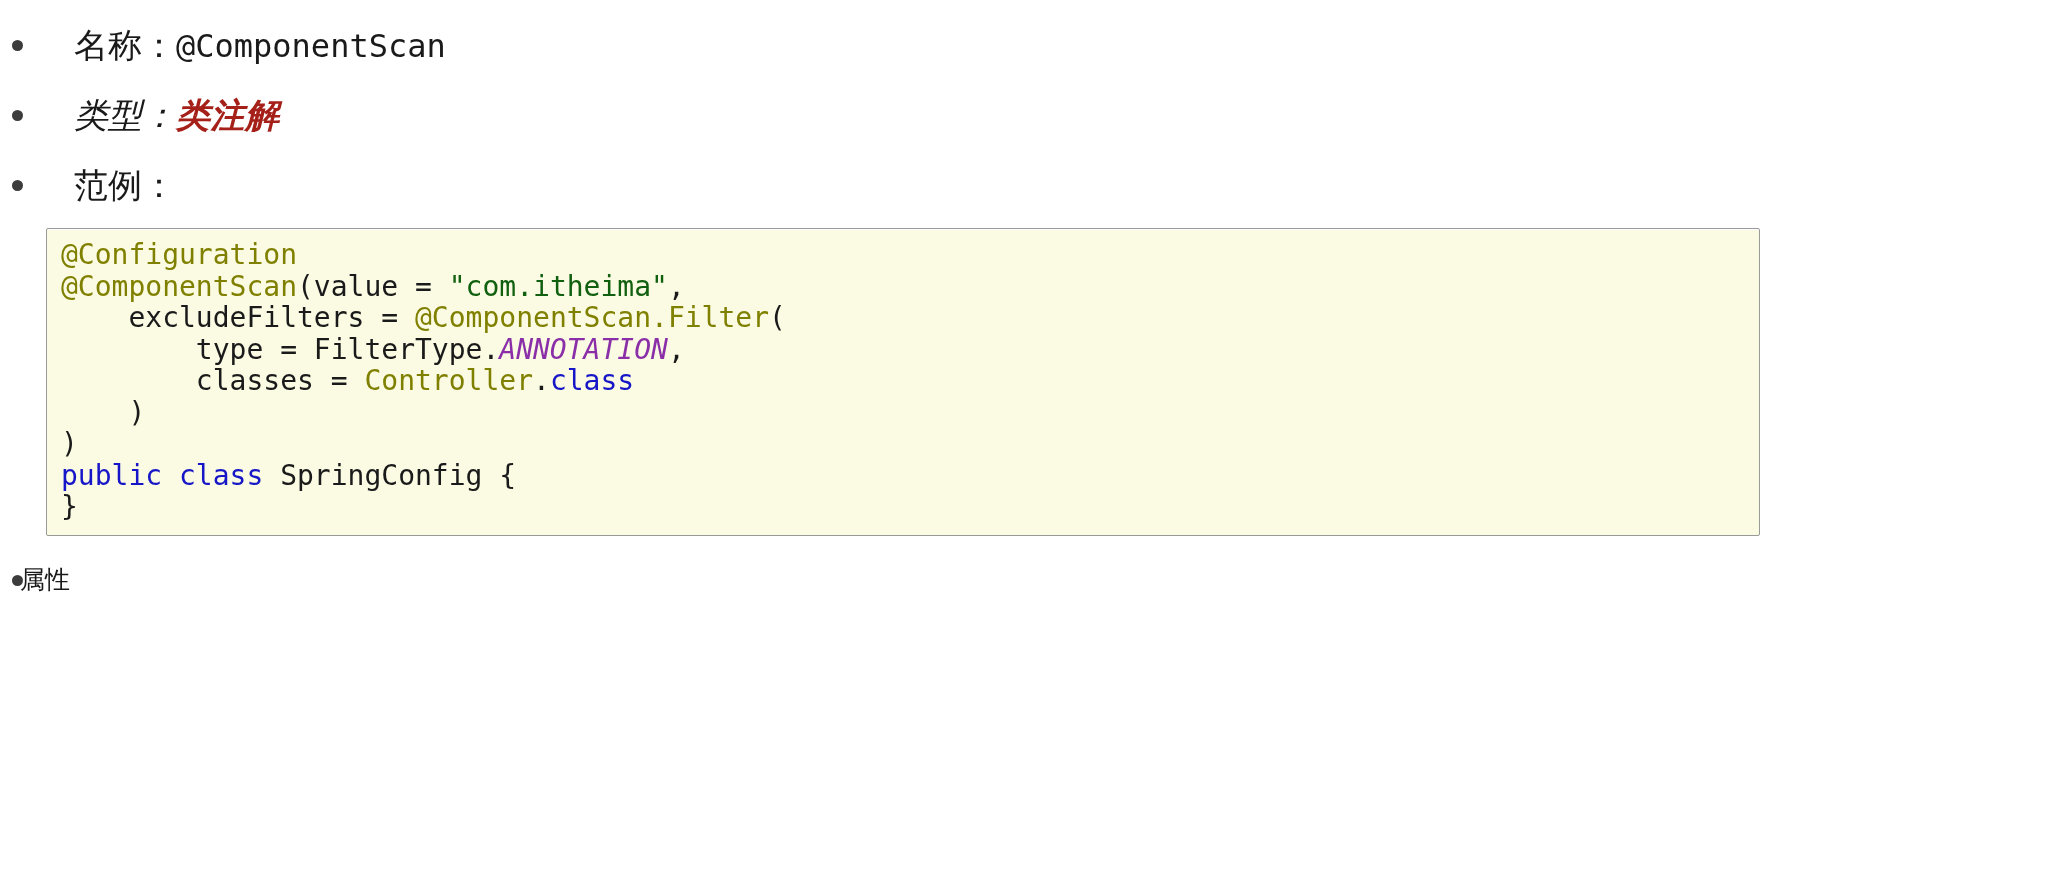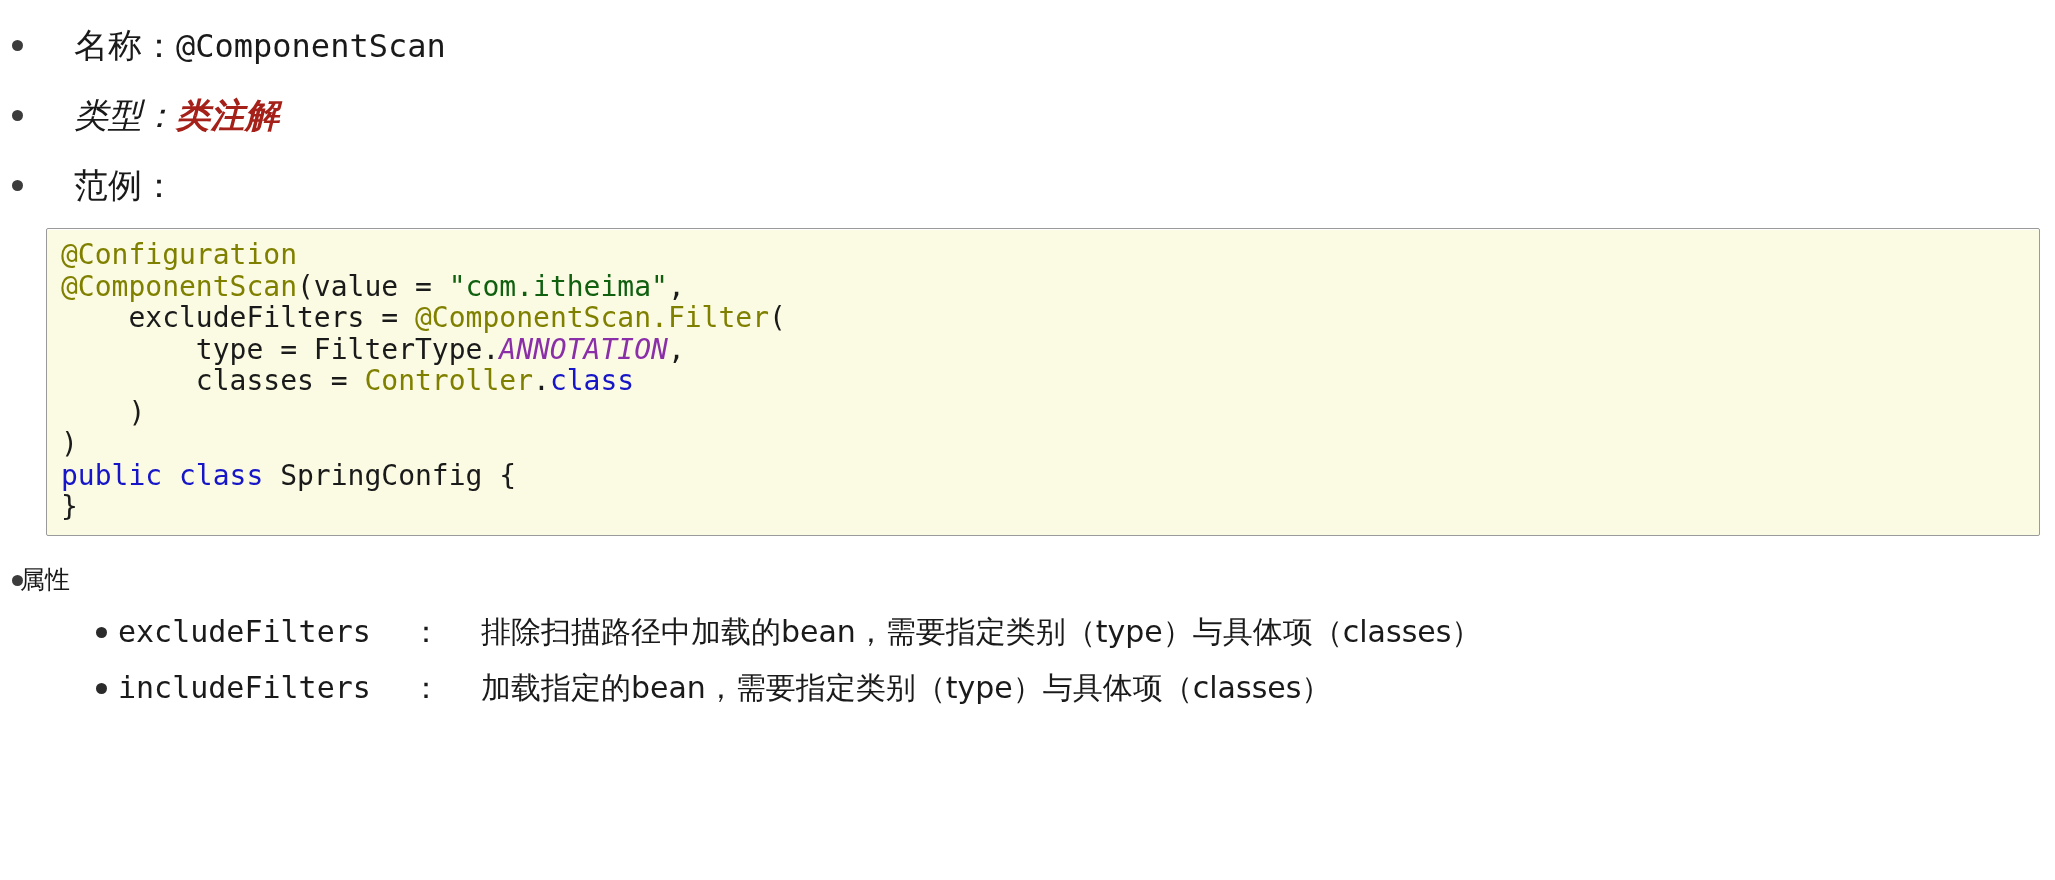--- a/index.html
+++ b/index.html
@@ -66,21 +66,21 @@
 
   
   .code-block {
     margin: 12px 16px 0 46px;
     background: #fbfbe3;
     border: 1px solid #9a9a9a;
     border-radius: 2px;
     box-shadow: inset 0 1px 0 #ffffff;
     padding: 10px 14px 12px 14px;
     box-sizing: border-box;
-    width: 1994px;
+    width: 1714px;
   }
   pre.code {
     margin: 0;
     font-family: "DejaVu Sans Mono", "Liberation Mono", monospace;
     font-size: 28px;
     line-height: 31.5px;
     color: #1a1a1a;
     white-space: pre;
     tab-size: 4;
   }
@@ -166,23 +166,15 @@
 <span class="tok-plain">    )</span>
 <span class="tok-plain">)</span>
 <span class="tok-kw">public class</span><span class="tok-plain"> SpringConfig {</span>
 <span class="tok-plain">}</span></pre>
   </div>
 
   <div class="attr-section">
     <div class="attr-head">
       <span class="bullet"></span><span>属性</span>
     </div>
-    <ul class="attr-list">
-      <li class="attr-item">
-        <span class="bullet"></span><span class="mono-inline">excludeFilters</span><span class="label-cjk">：</span><span class="label-cjk">排除扫描路径中加载的bean，需要指定类别（type）与具体项（classes）</span>
-      </li>
-      <li class="attr-item">
-        <span class="bullet"></span><span class="mono-inline">includeFilters</span><span class="label-cjk">：</span><span class="label-cjk">加载指定的bean，需要指定类别（type）与具体项（classes）</span>
-      </li>
-    </ul>
   </div>
 
 </div>
 
 </body></html>

